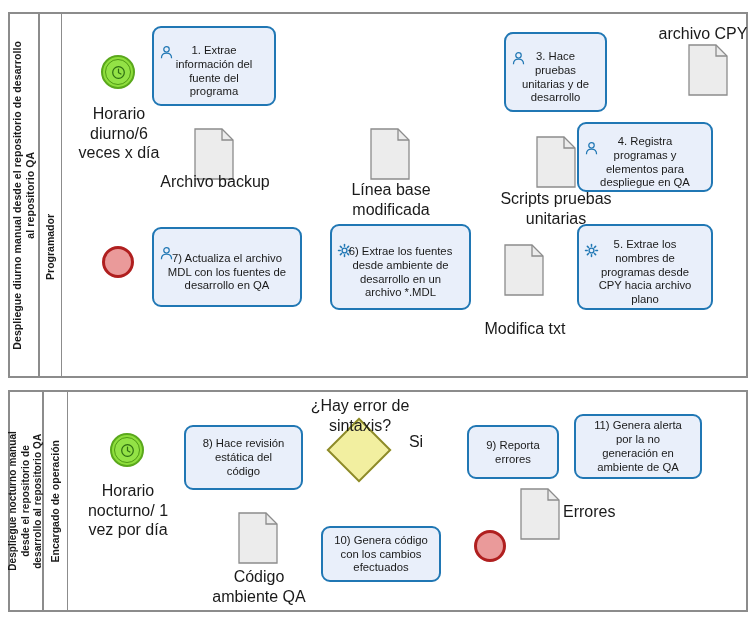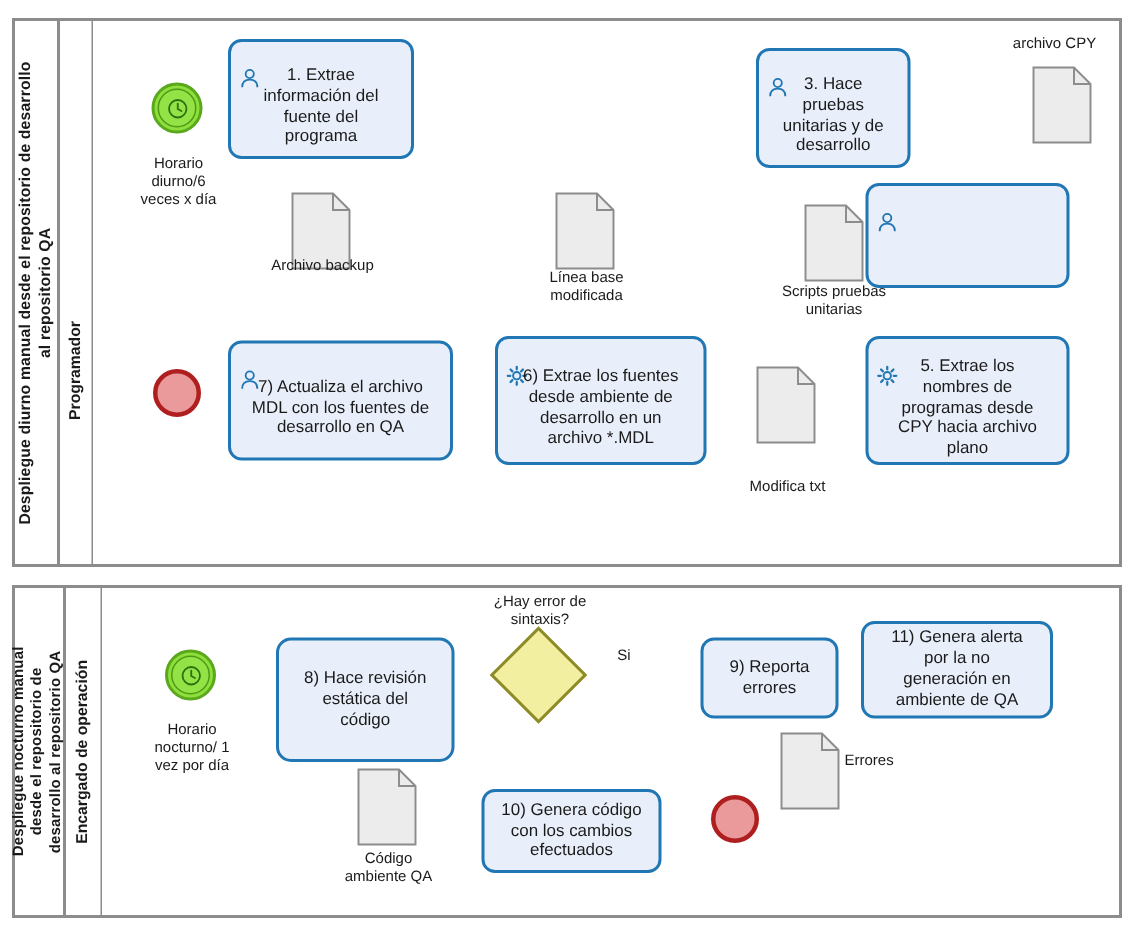--- a/index.html
+++ b/index.html
@@ -77,21 +77,21 @@
     background:#f2efa0;border:2px solid #8d8a2a;
     transform:rotate(45deg);box-sizing:border-box;
   }
 
   
   .doc{position:absolute;width:40px;height:52px;}
   .doc svg{display:block;}
 
   
   .lbl{
-    position:absolute;text-align:center;font-size:10px;line-height:1.22;
+    position:absolute;text-align:center;font-size:16px;line-height:1.22;
     white-space:pre-line;color:#1a1a1a;
   }
 
   
   #wires{position:absolute;left:0;top:0;width:754px;height:622px;pointer-events:none;}
 </style>
 </head>
 <body>
 
 <div id="stage">
@@ -215,20 +215,24 @@
 desarrollo</span>
   </div>
 
   <div class="task" style="left:577px;top:122px;width:136px;height:70px;">
     <span class="task-icon">
       <svg width="15" height="15" viewBox="0 0 16 16">
           <circle cx="8" cy="4.6" r="2.9" fill="none" stroke="#2077b4" stroke-width="1.3"></circle>
           <path d="M2.6,14 C2.6,10.3 5,8.6 8,8.6 C11,8.6 13.4,10.3 13.4,14" fill="none" stroke="#2077b4" stroke-width="1.3"></path>
         </svg>
     </span>
+    <span class="tasktext">4. Registra
+programas y
+elementos para
+despliegue en QA</span>
   </div>
 
   <div class="task" style="left:577px;top:224px;width:136px;height:86px;">
     <span class="task-icon">
       <svg width="15" height="15" viewBox="0 0 16 16">
         <circle cx="8" cy="8" r="2.6" fill="none" stroke="#2077b4" stroke-width="1.4"></circle>
         <g stroke="#2077b4" stroke-width="1.6" stroke-linecap="round">
           <path d="M8,1.6 L8,3.4"></path>
             <path d="M8,12.6 L8,14.4"></path>
           <path d="M1.6,8 L3.4,8"></path>
@@ -330,21 +334,21 @@
       <svg width="15" height="15" viewBox="0 0 16 16" aria-hidden="true">
         <circle cx="8" cy="8" r="6.2" fill="none" stroke="#2f6f12" stroke-width="1.3"></circle>
         <path d="M8,4.3 L8,8.2 L10.6,9.6" fill="none" stroke="#2f6f12" stroke-width="1.3" stroke-linecap="round"></path>
       </svg>
     </div>
   </div>
   <div class="lbl" style="left:78px;top:481px;width:100px;">Horario
 nocturno/ 1
 vez por día</div>
 
-  <div class="task" style="left:184px;top:425px;width:119px;height:83px;border-radius:10px;">
+  <div class="task" style="left:184px;top:425px;width:119px;height:65px;">
     <span class="tasktext" style="top:0;">8) Hace revisión
 estática del
 código</span>
   </div>
 
   <div class="gw" style="left:336px;top:427px;"></div>
   <div class="lbl" style="left:309px;top:396px;width:102px;">¿Hay error de
 sintaxis?</div>
   <div class="lbl" style="left:400px;top:432px;width:32px;">Si</div>
 

